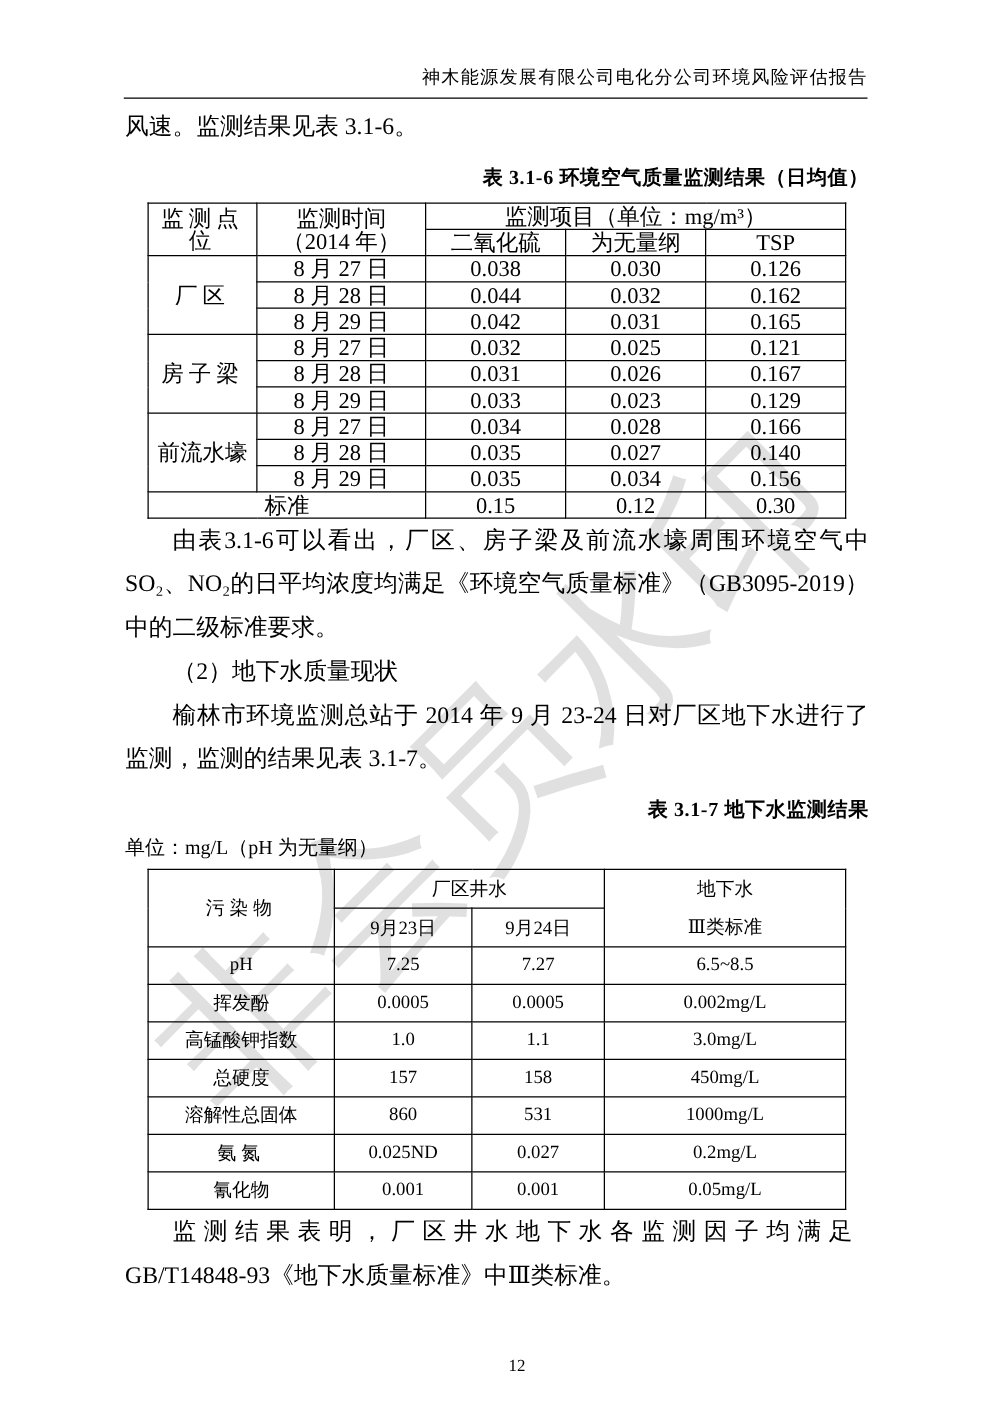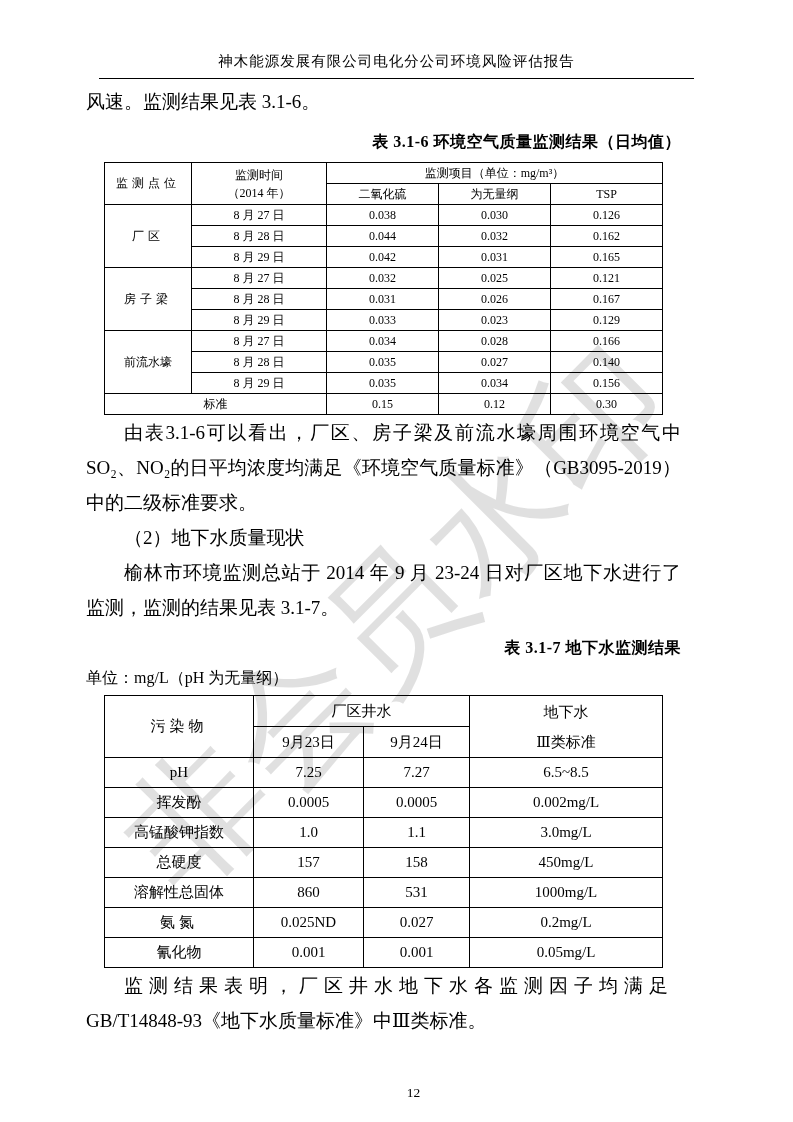--- a/index.html
+++ b/index.html
@@ -19,30 +19,30 @@
     font-size:138px;
     color:rgba(0,0,0,0.12);
     white-space:nowrap;
     z-index:0;
     pointer-events:none;
     letter-spacing:2px;
   }
   .doc-header{
     position:absolute;
     top:52px;left:99px;width:595px;
-    text-align:center;
+    text-align:right;
     font-size:14.5px;
     padding-bottom:7px;
     border-bottom:1.5px solid #000;
     z-index:1;
     letter-spacing:1px;
   }
   .content{
     position:absolute;
-    top:84px;left:86px;width:595px;
+    top:84px;left:100px;width:595px;
     z-index:1;
   }
   p.body{
     font-size:19px;
     line-height:35px;
     margin:0;
     text-align:justify;
   }
   .intro{margin-top:12px;}
   .indent{text-indent:2em;}
@@ -61,21 +61,21 @@
     border:1.5px solid #000;
   }
   th,td{
     border:1px solid #000;
     text-align:center;
     vertical-align:middle;
     font-weight:normal;
     padding:0 2px;
     overflow:hidden;
   }
-  table.air{font-size:12px;}
+  table.air{font-size:18px;}
   table.air th,table.air td{height:20px;line-height:17px;}
   table.water{font-size:15px;}
   table.water thead th{height:30px;}
   table.water tbody td{height:29px;}
   .ls{letter-spacing:4px;}
   .two-line div{line-height:18px;}
   .std-head div{line-height:30px;}
   .unit-note{
     text-align:left;
     font-size:16px;

